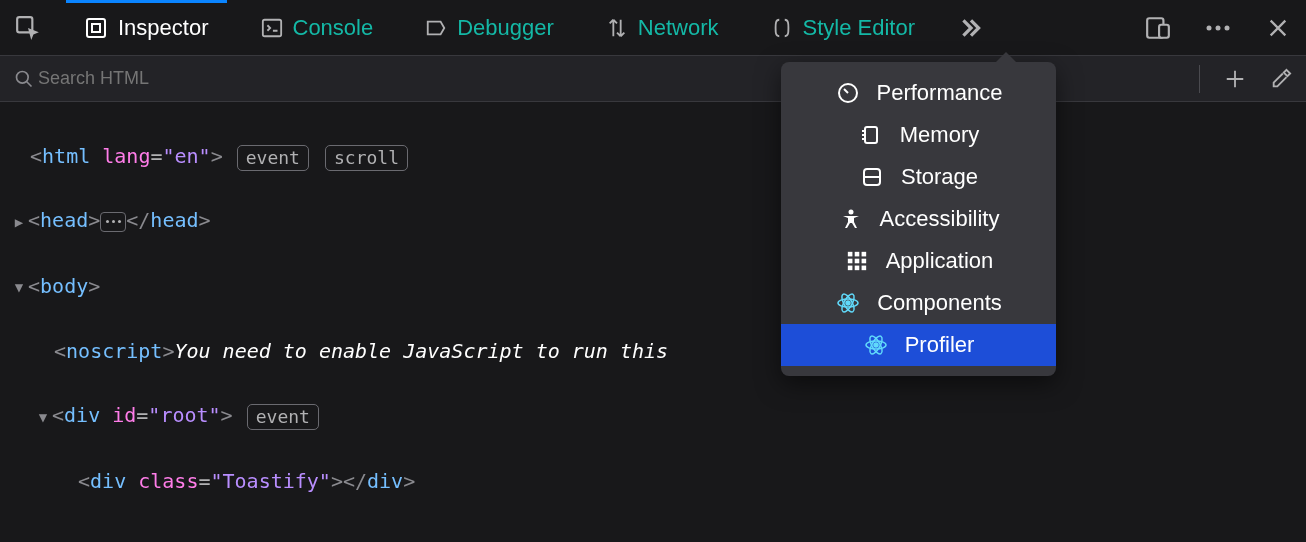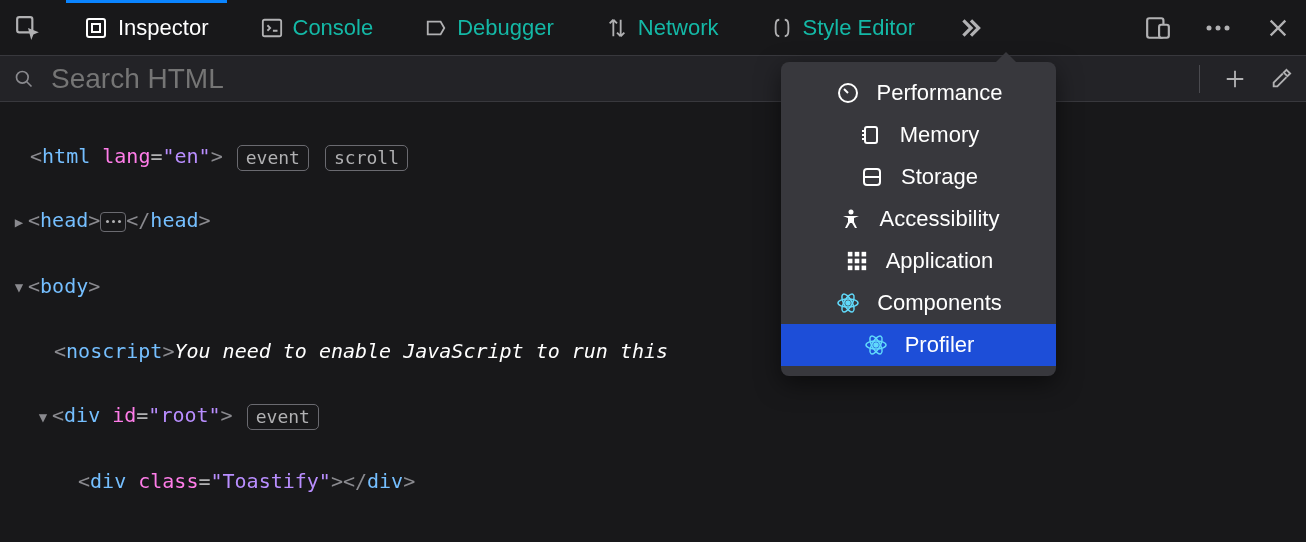--- a/index.html
+++ b/index.html
@@ -63,23 +63,23 @@
     height: 46px;
     background: #232327;
     padding: 0 14px;
     border-bottom: 1px solid #38383d;
   }
   .searchbar input {
     background: transparent;
     border: none;
     outline: none;
     color: #8a8a8f;
-    font-size: 28px;
+    font-size: 18px;
     flex: 1;
-    margin-left: 17px;
+    margin-left: 4px;
   }
   .searchbar .right-icons {
     display: flex;
     align-items: center;
     gap: 24px;
   }
   .vsep {
     width: 1px;
     height: 28px;
     background: #4a4a4f;

